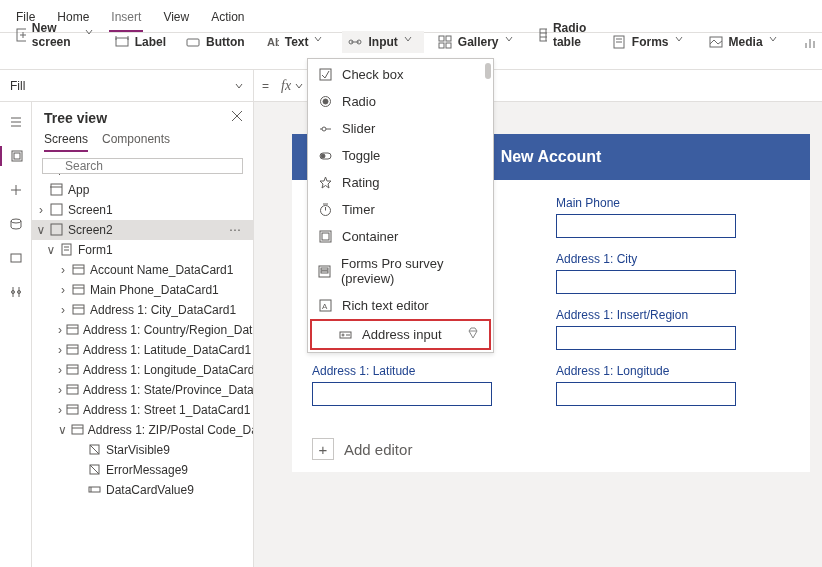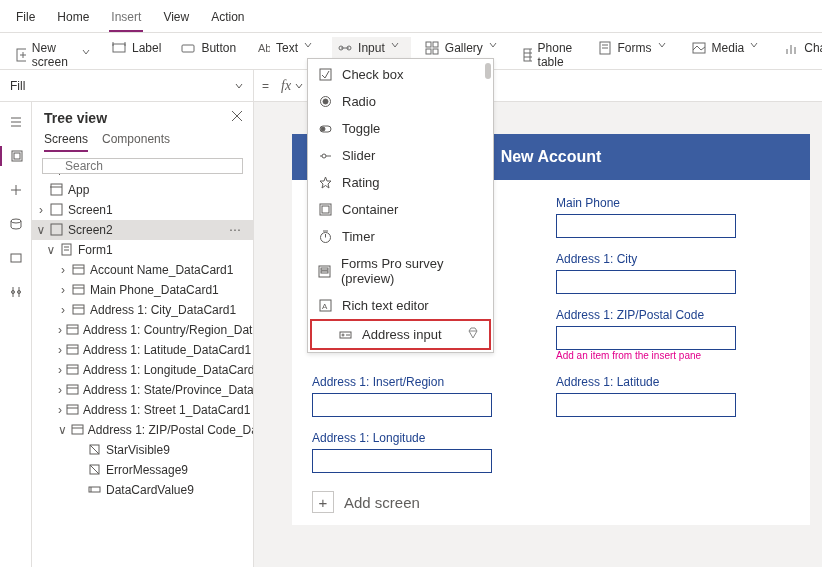--- a/index.html
+++ b/index.html
@@ -1,20 +1,20 @@
 <!DOCTYPE html>
 <html><head>
 <meta charset="utf-8">
 <style>
   * { box-sizing: border-box; font-family: "Segoe UI", Arial, sans-serif; }
   body { margin:0; font-size:12px; color:#323130; background:#fff; width:822px; }
   .menubar { display:flex; gap:18px; padding:6px 14px 0 14px; font-size:12px; }
   .menubar span { padding:4px 2px 6px 2px; cursor:default; }
   .menubar .active { color:#737373; border-bottom:2px solid #8a2571; }
-  .toolbar { display:flex; align-items:flex-start; gap:8px; padding:4px 10px; border-top:1px solid #e1dfdd; border-bottom:1px solid #e1dfdd; font-size:12px; height:38px; }
+  .toolbar { display:flex; align-items:flex-end; gap:8px; padding:16px 10px; border-top:1px solid #e1dfdd; border-bottom:1px solid #e1dfdd; font-size:12px; height:38px;font-weight:bold; }
   .tb-item { display:flex; align-items:center; gap:6px; padding:4px 6px; cursor:default; color:#323130; }
   .tb-item svg { width:14px; height:14px; stroke:#6b6b6b; fill:none; }
   .tb-item.open { background:#f3f2f1; }
   .caret-down { width:8px; height:8px; }
   .fx-row { display:flex; align-items:center; border-bottom:1px solid #e1dfdd; height:32px; }
   .fx-prop { width:254px; display:flex; align-items:center; padding:0 10px; border-right:1px solid #e1dfdd; height:100%; justify-content:space-between; }
   .fx-eq { padding:0 8px; color:#605e5c; }
   .fx-fn { font-style:italic; font-family:"Segoe UI", serif; font-size:14px; color:#605e5c; padding:0 4px; }
   .fx-input { flex:1; border:none; outline:none; height:100%; }
   .workspace { display:flex; height:calc(567px - 20px - 38px - 32px); position:relative; }
@@ -131,21 +131,21 @@
         <polyline points="1,2 4,6 7,2"></polyline>
       </svg>
   </div>
   <div class="tb-item">
     <svg>
         <rect x="1" y="1" width="12" height="12"></rect>
         <line x1="1" y1="5" x2="13" y2="5"></line>
         <line x1="1" y1="9" x2="13" y2="9"></line>
         <line x1="7" y1="1" x2="7" y2="13"></line>
       </svg>
-    <span>Phone table</span>
+    <span>Radio table</span>
   </div>
   <div class="tb-item">
     <svg>
         <rect x="2" y="1" width="10" height="12"></rect>
         <line x1="4" y1="4" x2="10" y2="4"></line>
         <line x1="4" y1="7" x2="10" y2="7"></line>
       </svg>
     <span>Forms</span>
     <svg class="caret-down">
         <polyline points="1,2 4,6 7,2"></polyline>
@@ -416,29 +416,28 @@
 
   <div class="canvas">
     <div class="formcard">
       <div class="header">New Account</div>
       <div class="grid" style="grid-template-columns: 200px 200px;">
           <div></div>
           <div class="field"><label>Main Phone</label><input style=""></div>
           <div></div>
           <div class="field"><label>Address 1: City</label><input style=""></div>
           <div></div>
-          <div class="field"><label>Address 1: ZIP/Postal Code</label><input style=""><div class="hint">Add an item from the insert pane</div></div>
           <div class="field"><label>Address 1: Insert/Region</label><input style=""></div>
           <div class="field"><label>Address 1: Latitude</label><input style=""></div>
           <div class="field"><label>Address 1: Longitude</label><input style=""></div>
           <div></div>
         </div>
       <div class="add-sec">
         <span class="plus">+</span>
-        <span>Add screen</span>
+        <span>Add editor</span>
       </div>
     </div>
   </div>
 </div>
 
 <div class="menu" id="inputmenu">
   <div class="scrollthumb"></div>
 <div class="row">
       <span class="mic">
         <svg stroke="#605e5c" fill="none">
@@ -453,61 +452,61 @@
         <svg>
           <circle cx="6.5" cy="6.5" r="5" stroke="#605e5c" fill="none"></circle>
           <circle cx="6.5" cy="6.5" r="2.5" fill="#605e5c"></circle>
         </svg>
       </span>
       <span>Radio</span>
     </div>
     <div class="row">
       <span class="mic">
         <svg stroke="#605e5c" fill="none">
+          <line x1="1" y1="7" x2="12" y2="7"></line>
+          <circle cx="5" cy="7" r="2" fill="#fff"></circle>
+        </svg>
+      </span>
+      <span>Slider</span>
+    </div>
+    <div class="row">
+      <span class="mic">
+        <svg stroke="#605e5c" fill="none">
           <rect x="1" y="4" width="11" height="6" rx="3"></rect>
           <circle cx="4" cy="7" r="2" fill="#605e5c"></circle>
         </svg>
       </span>
       <span>Toggle</span>
     </div>
     <div class="row">
       <span class="mic">
-        <svg stroke="#605e5c" fill="none">
-          <line x1="1" y1="7" x2="12" y2="7"></line>
-          <circle cx="5" cy="7" r="2" fill="#fff"></circle>
-        </svg>
-      </span>
-      <span>Slider</span>
-    </div>
-    <div class="row">
-      <span class="mic">
         <svg fill="#f2a100" stroke="none">
           <polygon points="6.5,1 8,5 12,5 9,8 10,12 6.5,9.5 3,12 4,8 1,5 5,5"></polygon>
         </svg>
       </span>
       <span>Rating</span>
-    </div>
-    <div class="row">
-      <span class="mic">
-        <svg stroke="#605e5c" fill="none">
-          <rect x="1" y="1" width="11" height="11"></rect>
-          <rect x="3" y="3" width="7" height="7"></rect>
-        </svg>
-      </span>
-      <span>Container</span>
     </div>
     <div class="row">
       <span class="mic">
         <svg stroke="#605e5c" fill="none">
           <circle cx="6.5" cy="7.5" r="5"></circle>
           <line x1="6.5" y1="7.5" x2="6.5" y2="4"></line>
           <line x1="4" y1="1" x2="9" y2="1"></line>
         </svg>
       </span>
       <span>Timer</span>
+    </div>
+    <div class="row">
+      <span class="mic">
+        <svg stroke="#605e5c" fill="none">
+          <rect x="1" y="1" width="11" height="11"></rect>
+          <rect x="3" y="3" width="7" height="7"></rect>
+        </svg>
+      </span>
+      <span>Container</span>
     </div>
     <div class="row">
       <span class="mic">
         <svg fill="#0f7b5c" stroke="none">
           <rect x="1" y="1" width="11" height="11"></rect>
           <rect x="3" y="3" width="7" height="2" fill="#fff"></rect>
           <rect x="3" y="6" width="7" height="2" fill="#fff"></rect>
         </svg>
       </span>
       <span>Forms Pro survey (preview)</span>

